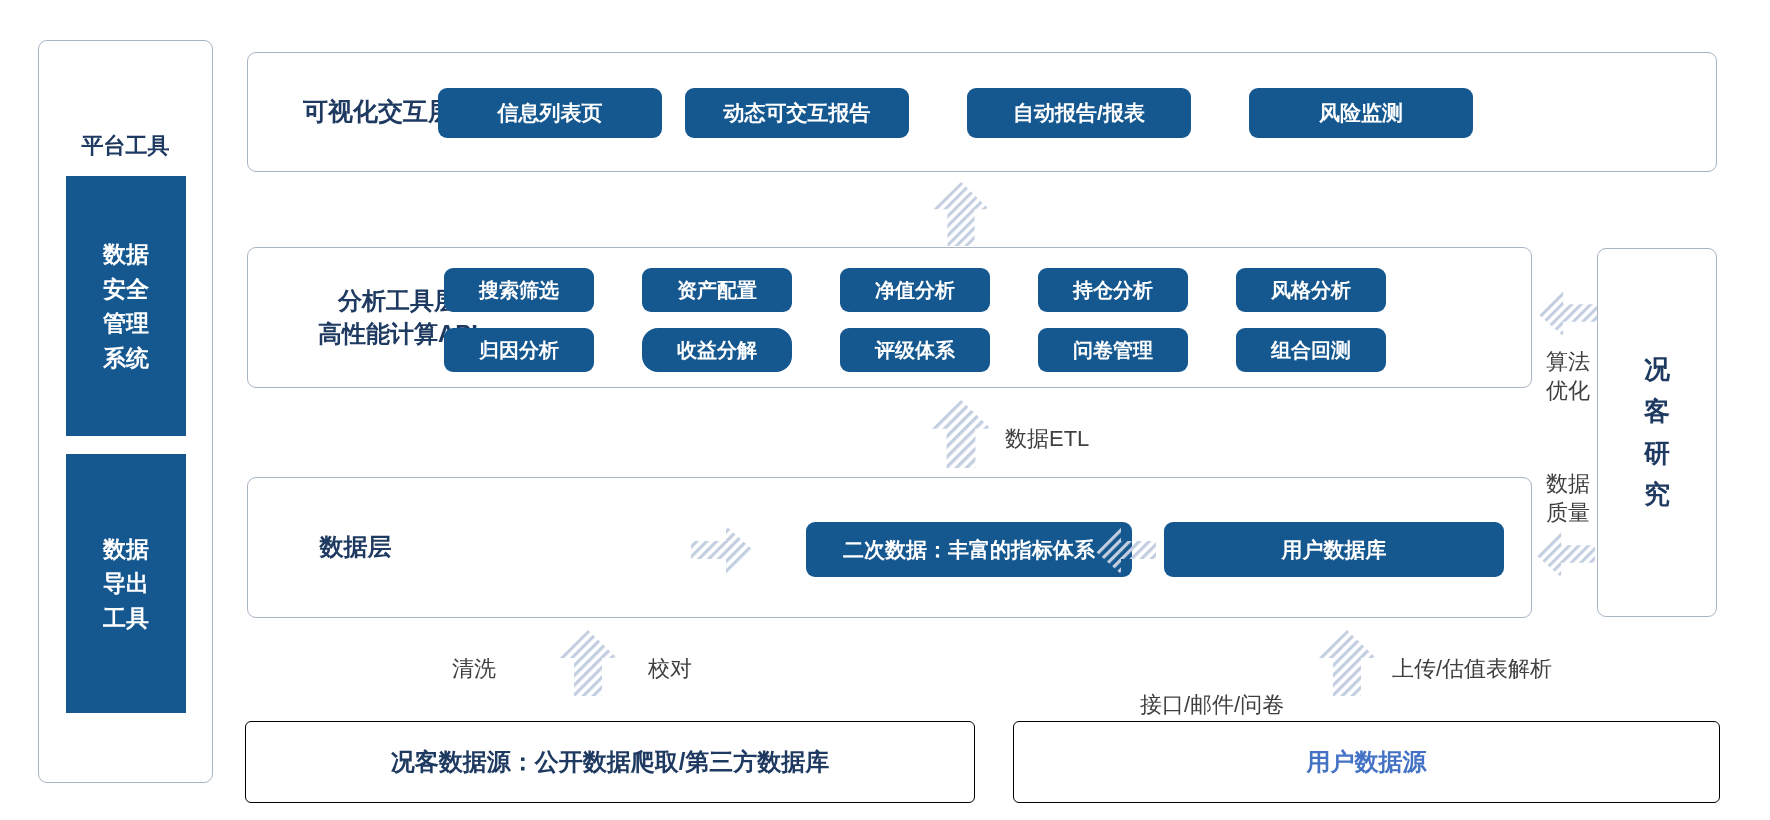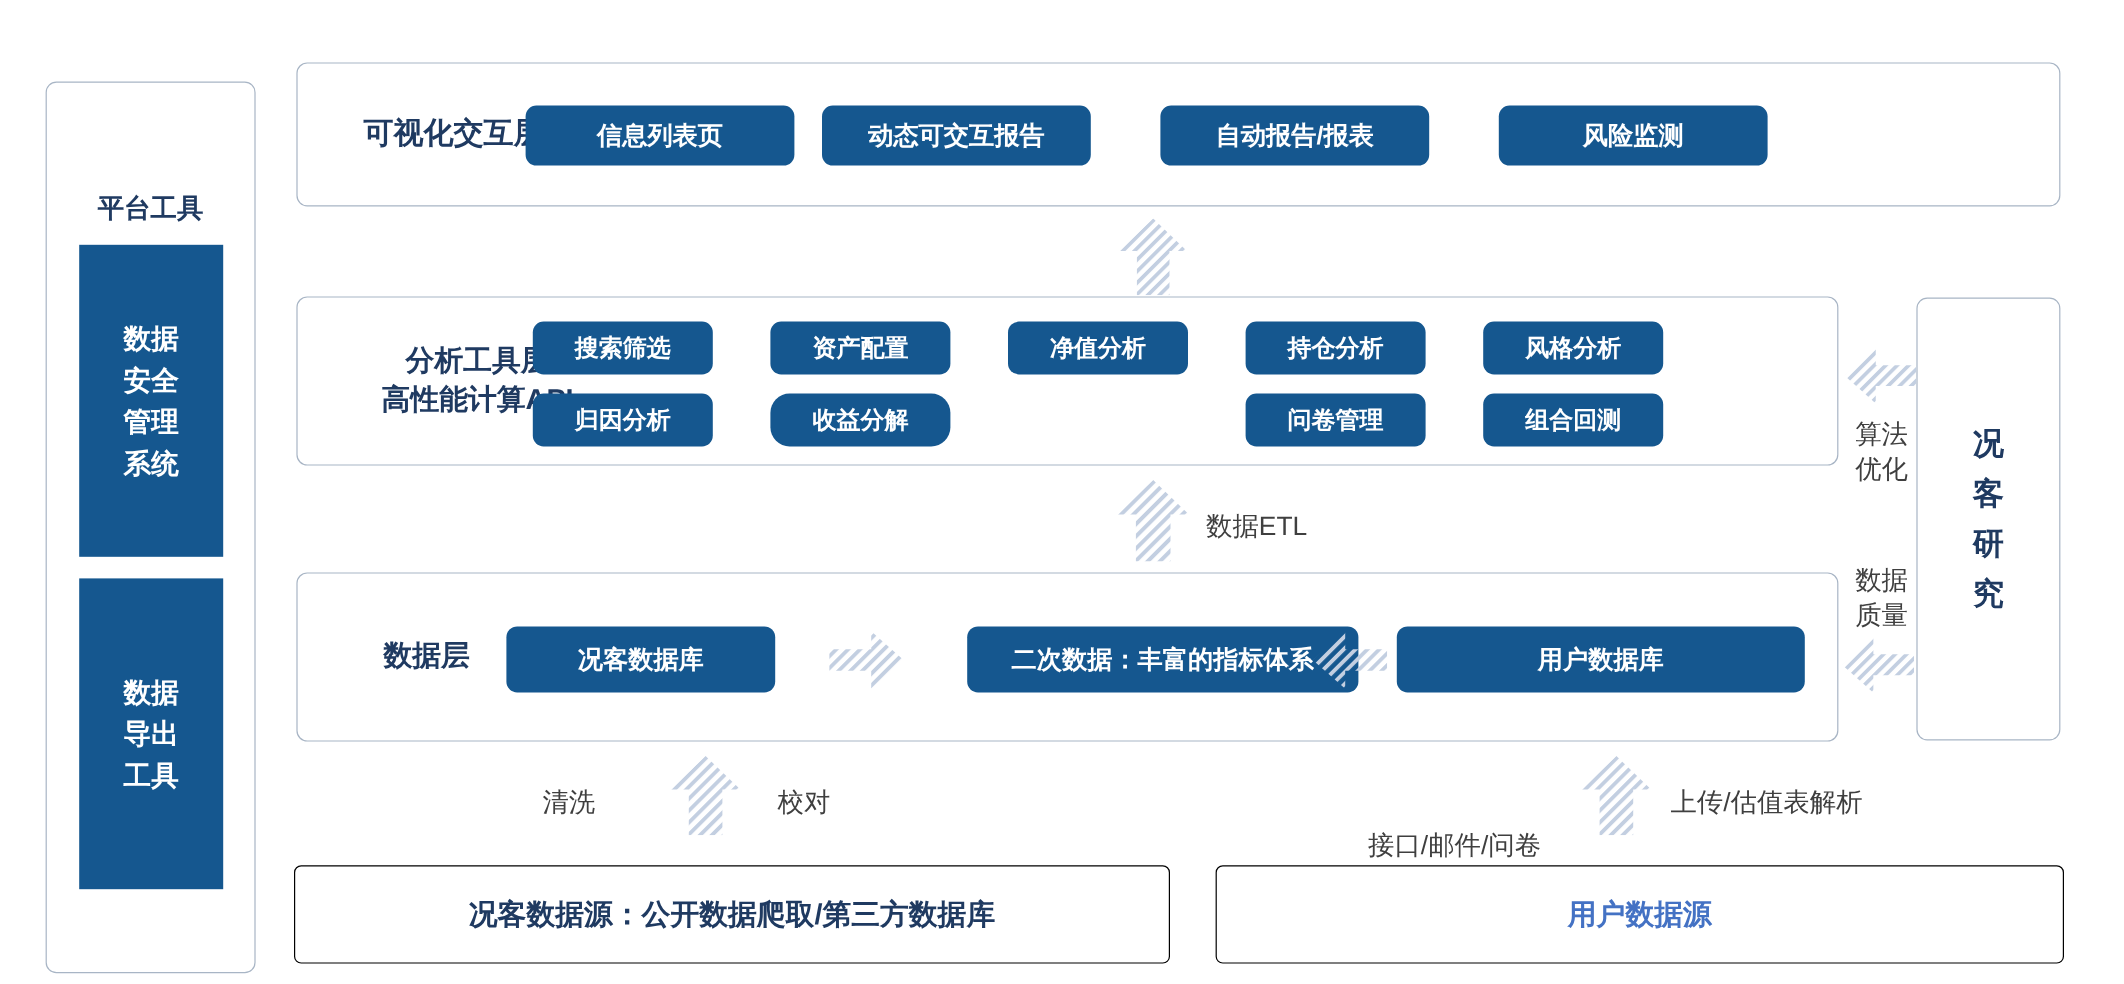--- a/index.html
+++ b/index.html
@@ -47,21 +47,21 @@
 <svg width="0" height="0" style="position:absolute" aria-hidden="true">
   <defs>
     <pattern id="stripePat" patternUnits="userSpaceOnUse" width="7" height="7" patternTransform="rotate(45)">
       <rect x="0" y="0" width="3.2" height="7" fill="#C3CFE1"></rect>
     </pattern>
   </defs>
 </svg>
 
 <div id="canvas">
 
-  <div class="panel" style="left:38px;top:40px;width:175px;height:743px;margin-top:28px;">
+  <div class="panel" style="left:38px;top:40px;width:175px;height:743px;">
     <div style="position:absolute;top:90px;width:100%;text-align:center;font-size:22px;font-weight:bold;" class="navy">平台工具</div>
     <div class="side-box" style="top:135px;height:260px;">数据
 安全
 管理
 系统</div>
     <div class="side-box" style="top:413px;height:259px;">数据
 导出
 工具</div>
   </div>
 
@@ -82,34 +82,34 @@
   <div class="panel" style="left:247px;top:247px;width:1285px;height:141px;">
     <div class="layer-label pre" style="left:15px;width:270px;font-size:24px;">分析工具层
 高性能计算API</div>
     <div class="btn an-btn" style="left:196px;top:20px;">搜索筛选</div>
     <div class="btn an-btn" style="left:394px;top:20px;">资产配置</div>
     <div class="btn an-btn" style="left:592px;top:20px;">净值分析</div>
     <div class="btn an-btn" style="left:790px;top:20px;">持仓分析</div>
     <div class="btn an-btn" style="left:988px;top:20px;">风格分析</div>
     <div class="btn an-btn" style="left:196px;top:80px;">归因分析</div>
     <div class="btn an-btn" style="left:394px;top:80px;border-radius:16px;">收益分解</div>
+    <div class="btn an-btn" style="left:592px;top:80px;">评级体系</div>
     <div class="btn an-btn" style="left:790px;top:80px;">问卷管理</div>
     <div class="btn an-btn" style="left:988px;top:80px;">组合回测</div>
   </div>
 
   <div class="arrow" style="left:930px;top:400px;">
     <svg width="62" height="68" viewBox="0 0 60 66">
         <polygon points="30,0 59,28 44,28 44,66 16,66 16,28 1,28" fill="url(#stripePat)"></polygon>
       </svg>
   </div>
   <div class="gray-note" style="left:1005px;top:425px;">数据ETL</div>
 
   <div class="panel" style="left:247px;top:477px;width:1285px;height:141px;">
     <div class="layer-label" style="left:45px;width:125px;font-size:24px;">数据层</div>
-    <div class="btn dl-btn" style="left:174px;width:224px;">况客数据库</div>
     <div class="arrow" style="left:443px;top:47px;">
       <svg width="62" height="50" viewBox="0 0 62 50">
           <polygon points="62,25 35,1 35,16 0,16 0,34 35,34 35,49" fill="url(#stripePat)"></polygon>
         </svg>
     </div>
     <div class="btn dl-btn" style="left:558px;width:326px;">二次数据：丰富的指标体系</div>
     <div class="arrow" style="left:846px;top:47px;">
       <svg width="62" height="50" viewBox="0 0 62 50">
           <polygon points="0,25 27,1 27,16 62,16 62,34 27,34 27,49" fill="url(#stripePat)"></polygon>
         </svg>

